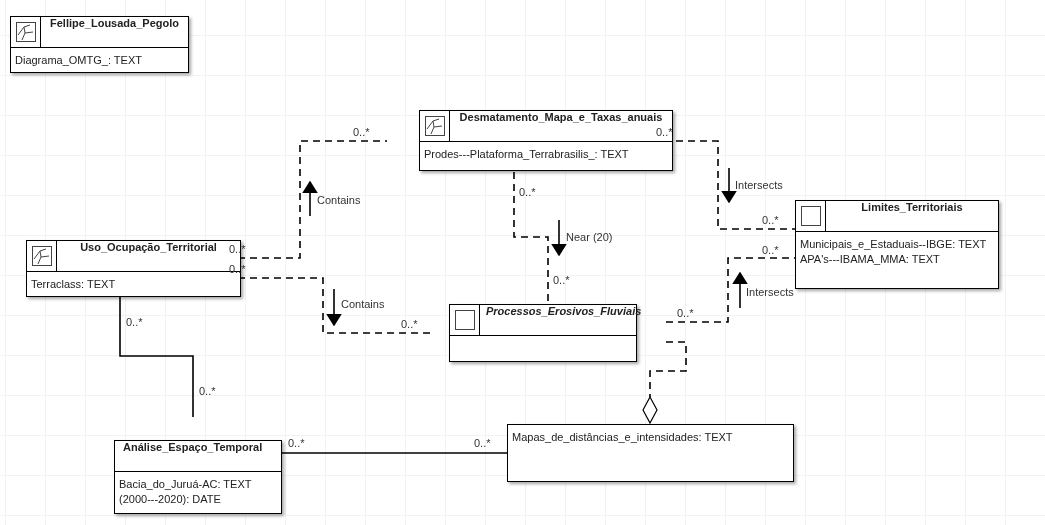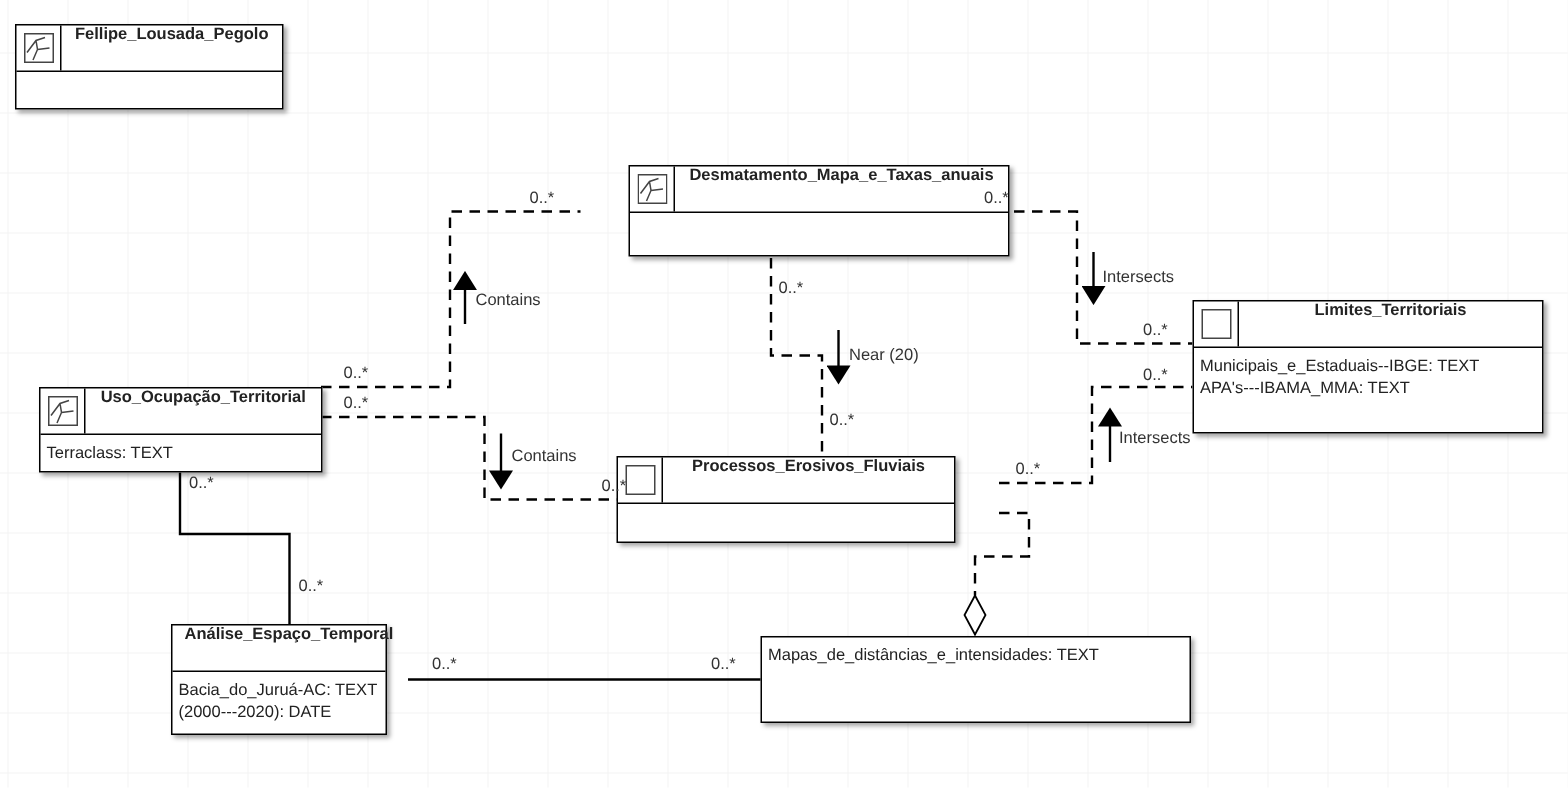--- a/index.html
+++ b/index.html
@@ -77,72 +77,78 @@
 <div class="cls" style="left:10px;top:16px;width:179px;height:57px;">
   <div class="head">
     <div class="icon-cell">
       <svg width="20" height="20" viewBox="0 0 20 20">
           <rect x="0.5" y="0.5" width="19" height="19" fill="none" stroke="#444"></rect>
           <path d="M2,13 L8,5 L14,3 M8,5 L9,11 L6,18 M9,11 L17,10" fill="none" stroke="#444" stroke-width="1"></path>
         </svg>
     </div>
     <div class="title">Fellipe_Lousada_Pegolo</div>
   </div>
+  <div class="attrs">
+    <div>Diagrama_OMTG_: TEXT</div>
+  </div>
 </div>
 
 <div class="cls" style="left:387px;top:110px;width:254px;height:61px;margin-left:32px;">
   <div class="head">
     <div class="icon-cell">
       <svg width="20" height="20" viewBox="0 0 20 20">
           <rect x="0.5" y="0.5" width="19" height="19" fill="none" stroke="#444"></rect>
           <path d="M2,13 L8,5 L14,3 M8,5 L9,11 L6,18 M9,11 L17,10" fill="none" stroke="#444" stroke-width="1"></path>
         </svg>
     </div>
     <div class="title">Desmatamento_Mapa_e_Taxas_anuais</div>
   </div>
+  <div class="attrs">
+    <div>Prodes---Plataforma_Terrabrasilis_: TEXT</div>
+  </div>
 </div>
 
-<div class="cls" style="left:795px;top:200px;width:234px;height:89px;">
+<div class="cls" style="left:795px;top:200px;width:204px;height:89px;">
   <div class="head">
     <div class="icon-cell">
       <div class="icon-box"></div>
     </div>
     <div class="title">Limites_Territoriais</div>
   </div>
   <div class="attrs">
     <div>Municipais_e_Estaduais--IBGE: TEXT</div>
     <div>APA's---IBAMA_MMA: TEXT</div>
   </div>
 </div>
 
-<div class="cls" style="left:26px;top:240px;width:189px;height:57px;margin-top:18px;">
+<div class="cls" style="left:26px;top:240px;width:215px;height:57px;">
   <div class="head">
     <div class="icon-cell">
       <svg width="20" height="20" viewBox="0 0 20 20">
           <rect x="0.5" y="0.5" width="19" height="19" fill="none" stroke="#444"></rect>
           <path d="M2,13 L8,5 L14,3 M8,5 L9,11 L6,18 M9,11 L17,10" fill="none" stroke="#444" stroke-width="1"></path>
         </svg>
     </div>
     <div class="title">Uso_Ocupação_Territorial</div>
   </div>
   <div class="attrs">
     <div>Terraclass: TEXT</div>
   </div>
 </div>
 
-<div class="cls" style="left:411px;top:304px;width:226px;height:58px;">
+<div class="cls" style="left:449px;top:304px;width:188px;height:58px;font-style:italic;">
   <div class="head">
     <div class="icon-cell">
       <div class="icon-box"></div>
     </div>
     <div class="title">Processos_Erosivos_Fluviais</div>
   </div>
 </div>
 
-<div class="cls noicon" style="left:114px;top:416px;width:144px;height:74px;">
+<div class="cls noicon" style="left:114px;top:440px;width:168px;height:74px;">
   <div class="head">
     <div class="title">Análise_Espaço_Temporal</div>
   </div>
   <div class="attrs">
     <div>Bacia_do_Juruá-AC: TEXT</div>
     <div>(2000---2020): DATE</div>
   </div>
 </div>
 
 <div class="cls" style="left:507px;top:424px;width:287px;height:58px;">

